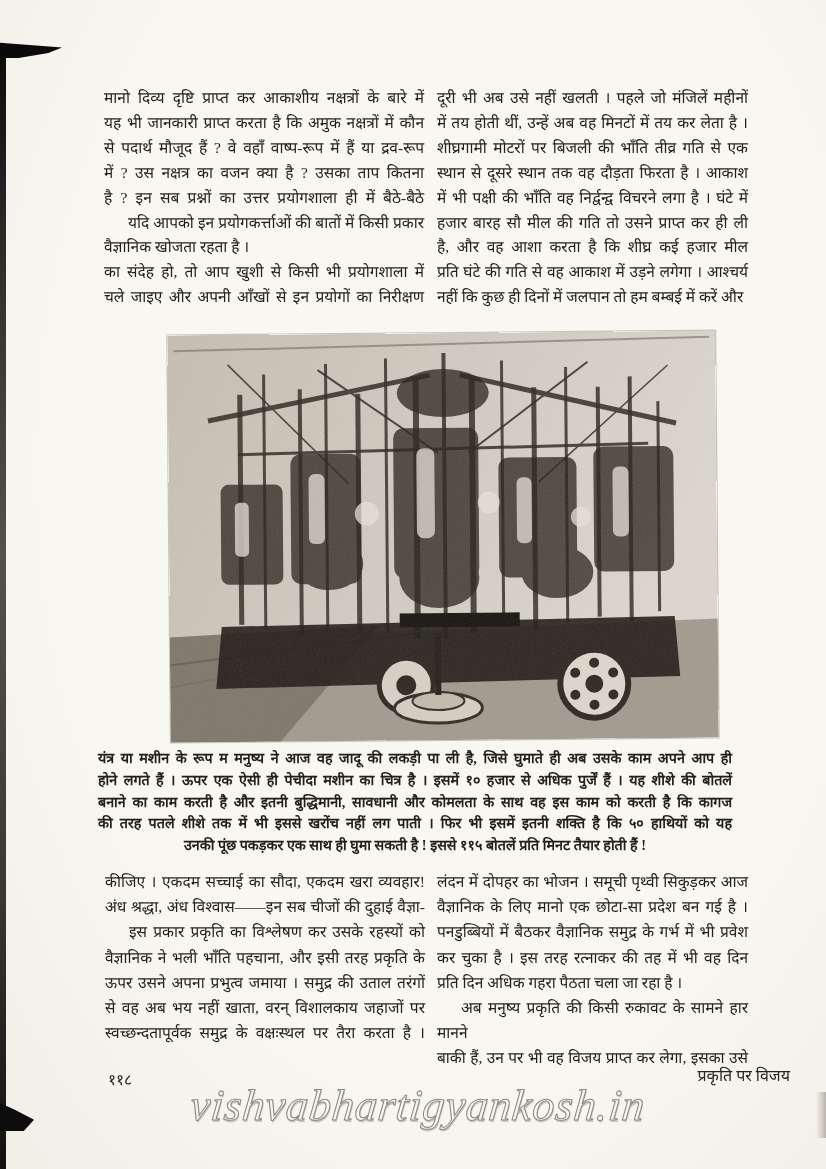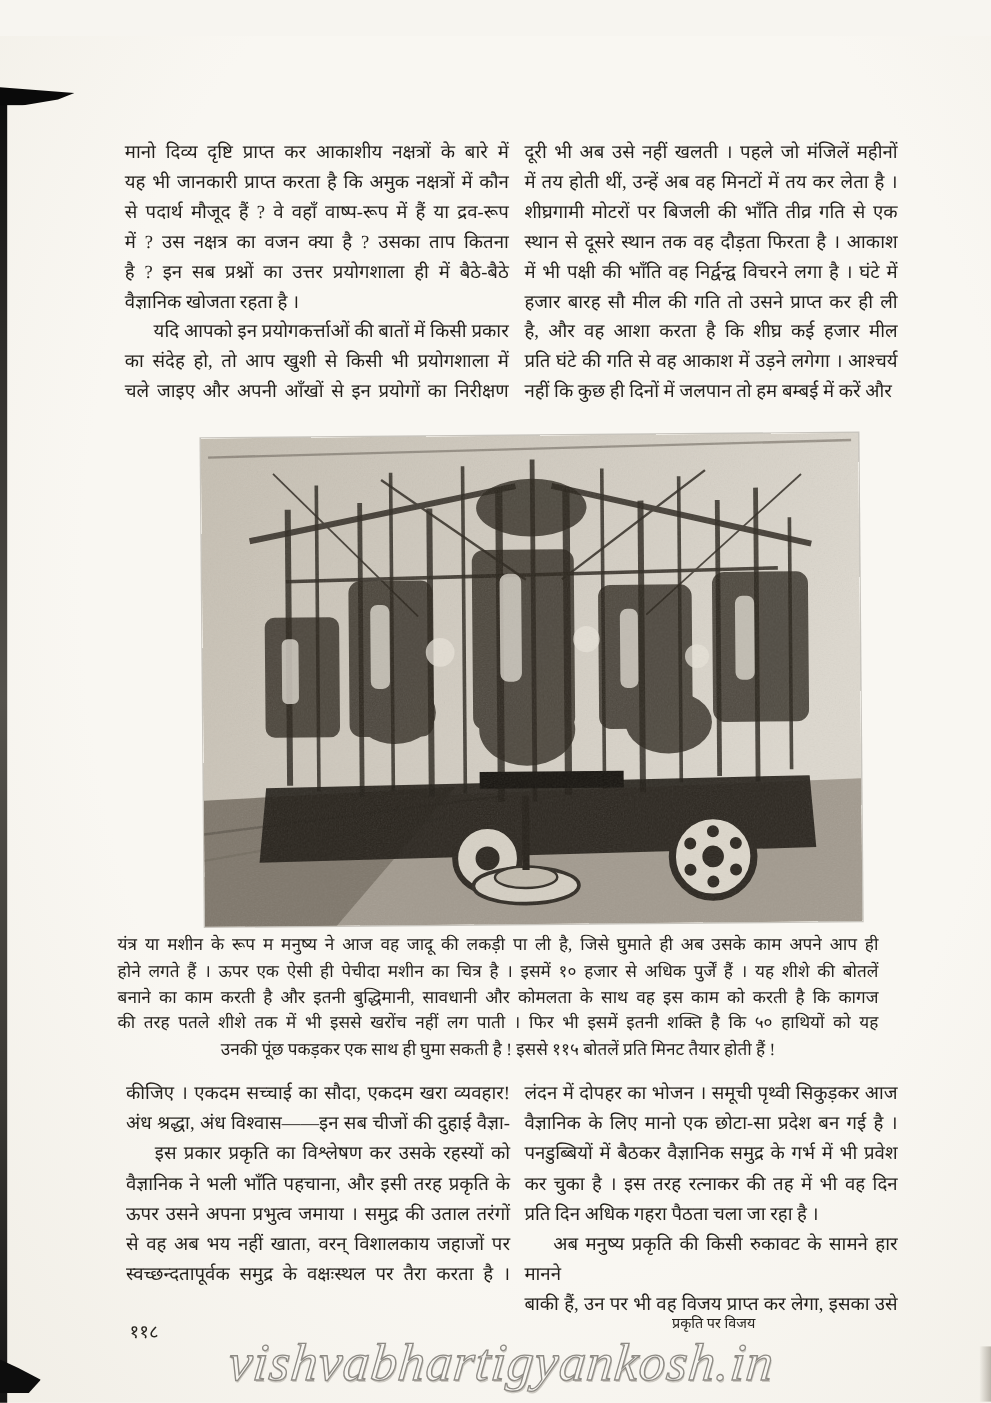--- a/index.html
+++ b/index.html
@@ -1,50 +1,50 @@
 <!DOCTYPE html>
 <html><head>
 <meta charset="utf-8">
 <style>
   html,body{margin:0;padding:0;}
   body{
     width:826px;height:1169px;overflow:hidden;position:relative;
     background:#f7f5f0;
     font-family:"Liberation Serif","DejaVu Serif",serif;
   }
-  .page{position:absolute;inset:0;background:radial-gradient(ellipse at 55% 40%, #f9f7f2 60%, #f1eee6 100%);margin-top:30px;}
+  .page{position:absolute;inset:0;background:radial-gradient(ellipse at 55% 40%, #f9f7f2 60%, #f1eee6 100%);}
   
   .spine{position:absolute;left:0;top:46px;width:6px;height:1123px;
     background:linear-gradient(to bottom,#0c0c0c 0%,#2e2c29 18%,#55524c 45%,#3a3833 75%,#111 100%);}
   .spine-wedge{position:absolute;left:0;top:40px;width:62px;height:18px;background:#0a0a0a;
     clip-path:polygon(0 15%,100% 42%,78% 72%,30% 100%,0 100%);}
   .corner-blob{position:absolute;left:0;top:1103px;width:34px;height:28px;background:#0d0d0d;
     clip-path:polygon(0 0,45% 25%,100% 60%,70% 100%,0 100%);}
   .edge-smudge{position:absolute;right:0;top:1092px;width:10px;height:46px;background:linear-gradient(to left,#b9b4aa,rgba(185,180,170,0));}
 
   
   .col{position:absolute;color:#221f1b;font-size:15.5px;}
   .col .ln{line-height:24.9px;text-align:justify;text-align-last:justify;}
   .ln.end{text-align-last:left;}
   .ln.ind{text-indent:24px;}
   .bcol .ln{line-height:25.2px;}
 
   
   .cap{position:absolute;left:98px;top:748px;width:634px;color:#221f1b;font-size:14.3px;}
-  .cap .ln{line-height:21.8px;text-align:justify;text-align-last:justify;}
+  .cap .ln{line-height:21.8px;text-align:justify;text-align-last:justify;font-weight:bold;}
   .cap .ln.center{text-align:right;text-align-last:center;}
 
   
   .photo{position:absolute;left:169px;top:333px;width:548px;height:407px;transform:rotate(-0.5deg);
     box-shadow:0 0 0 1px rgba(110,104,94,.35);}
   .photo svg{display:block;}
 
   
   .folio{position:absolute;left:108px;top:1068px;font-size:15.5px;color:#26231e;}
-  .running{position:absolute;left:560px;top:1064px;width:230px;font-size:12px;color:#26231e;}
+  .running{position:absolute;left:560px;top:1064px;width:230px;text-align:right;font-size:16px;color:#26231e;}
   .watermark{position:absolute;left:168px;top:1080px;width:500px;text-align:center;
     font-family:"Liberation Serif","DejaVu Serif",serif;
     font-style:italic;font-size:44px;letter-spacing:1px;
     color:#f8f6f1;-webkit-text-stroke:1.1px #8d8a84;
     text-shadow:1px 2px 0 rgba(150,146,138,.45);
     transform:skewX(-6deg);}
 </style>
 </head>
 <body>
 
@@ -54,22 +54,22 @@
   <div class="spine-wedge"></div>
   <div class="corner-blob"></div>
   <div class="edge-smudge"></div>
 
   <div class="col" style="left:104px;top:86px;width:320px;">
     <div class="ln">मानो दिव्य दृष्टि प्राप्त कर आकाशीय नक्षत्रों के बारे में</div>
     <div class="ln">यह भी जानकारी प्राप्त करता है कि अमुक नक्षत्रों में कौन</div>
     <div class="ln">से पदार्थ मौजूद हैं ? वे वहाँ वाष्प-रूप में हैं या द्रव-रूप</div>
     <div class="ln">में ? उस नक्षत्र का वजन क्या है ? उसका ताप कितना</div>
     <div class="ln">है ? इन सब प्रश्नों का उत्तर प्रयोगशाला ही में बैठे-बैठे</div>
+    <div class="ln ind">यदि आपको इन प्रयोगकर्त्ताओं की बातों में किसी प्रकार</div>
     <div class="ln end">वैज्ञानिक खोजता रहता है ।</div>
-    <div class="ln ind">यदि आपको इन प्रयोगकर्त्ताओं की बातों में किसी प्रकार</div>
     <div class="ln">का संदेह हो, तो आप खुशी से किसी भी प्रयोगशाला में</div>
     <div class="ln">चले जाइए और अपनी आँखों से इन प्रयोगों का निरीक्षण</div>
   </div>
 
   <div class="col" style="left:437px;top:86px;width:311px;">
     <div class="ln">दूरी भी अब उसे नहीं खलती । पहले जो मंजिलें महीनों</div>
     <div class="ln">में तय होती थीं, उन्हें अब वह मिनटों में तय कर लेता है ।</div>
     <div class="ln">शीघ्रगामी मोटरों पर बिजली की भाँति तीव्र गति से एक</div>
     <div class="ln">स्थान से दूसरे स्थान तक वह दौड़ता फिरता है । आकाश</div>
     <div class="ln">में भी पक्षी की भाँति वह निर्द्वन्द्व विचरने लगा है । घंटे में</div>

